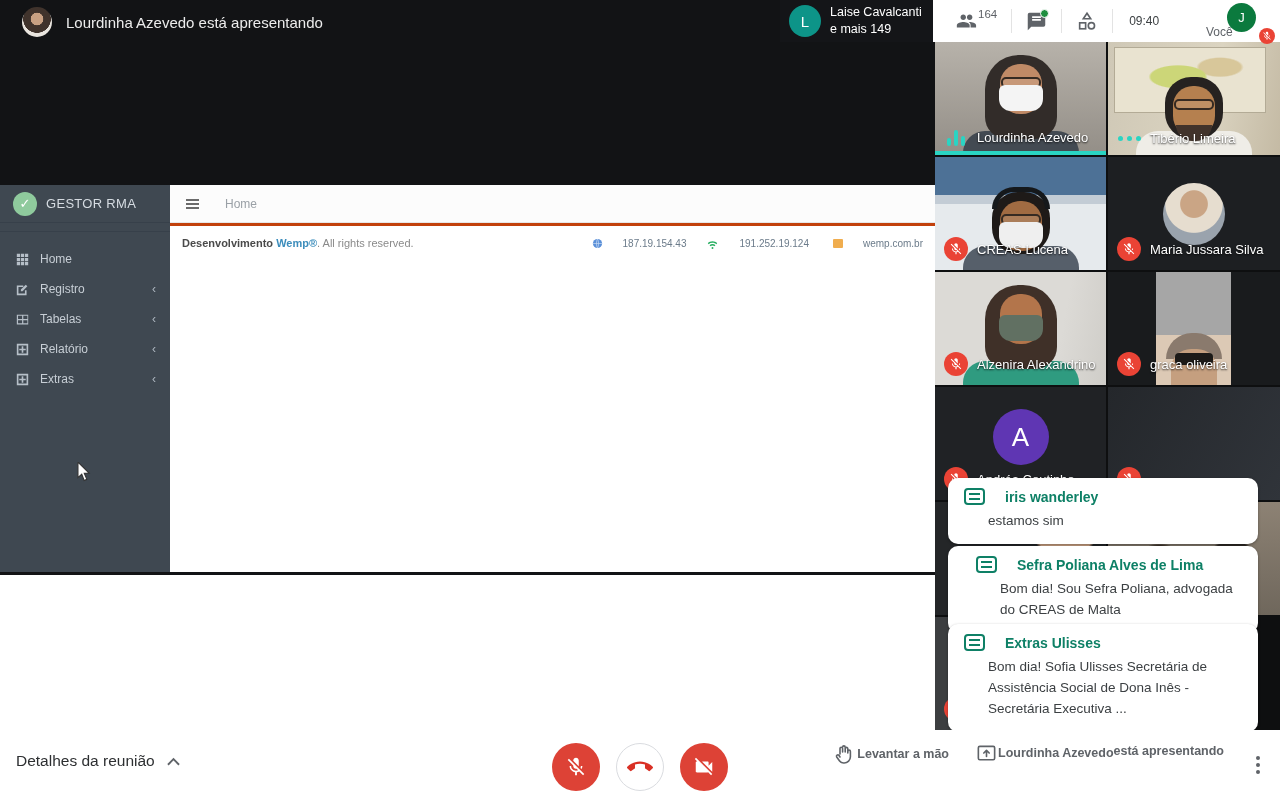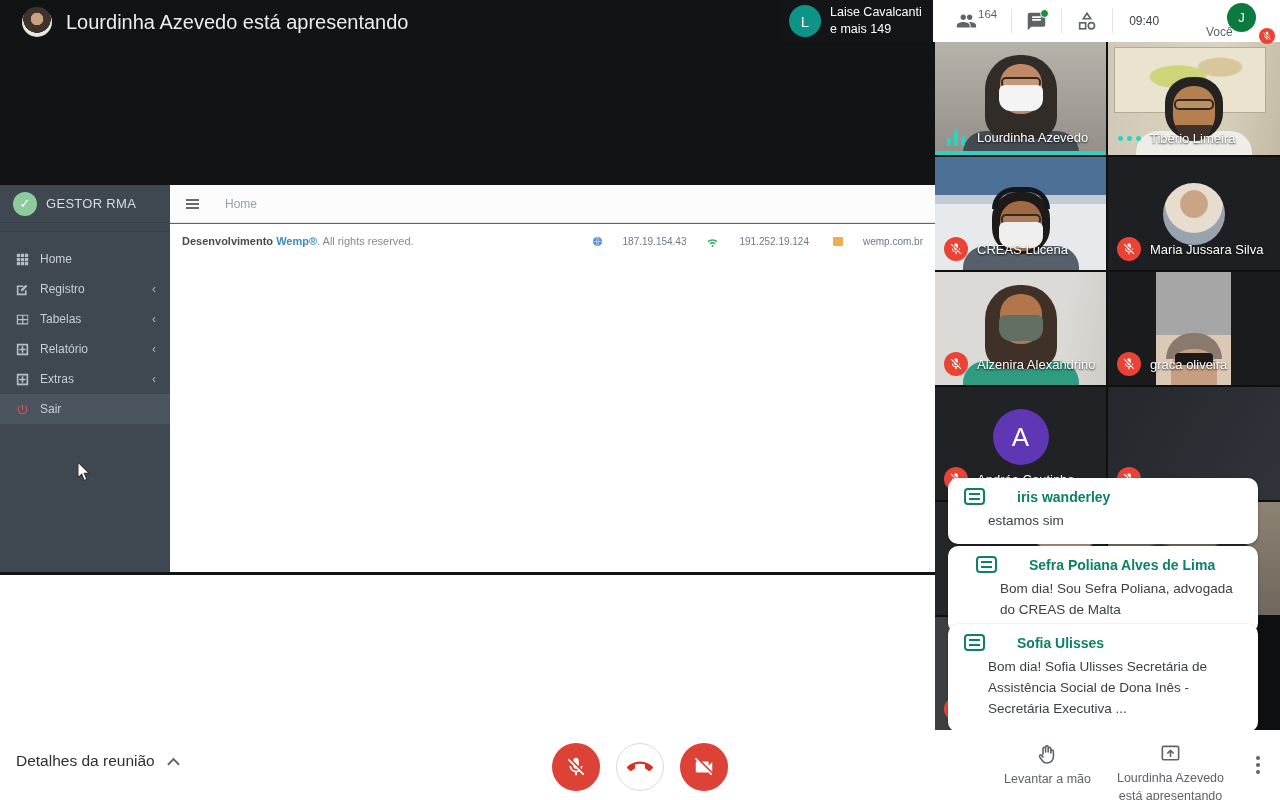--- a/index.html
+++ b/index.html
@@ -5,21 +5,21 @@
   html,body{margin:0;padding:0;background:#fff;}
   .stage{position:relative;width:1280px;height:800px;overflow:hidden;background:#fff;
          font-family:"Liberation Sans","DejaVu Sans",sans-serif;}
   svg{display:block}
 
   
   .present-area{position:absolute;left:0;top:0;width:935px;height:575px;background:#121315;}
   .presenter-banner{position:absolute;left:22px;top:6px;height:32px;display:flex;align-items:center;gap:14px;z-index:2;}
   .presenter-avatar{width:30px;height:30px;border-radius:50%;
      background:radial-gradient(circle at 50% 40%,#c9a183 26%,#40332c 28% 58%,#e9e5df 60%);}
-  .presenter-text{color:#ececec;font-size:20px;}
+  .presenter-text{color:#ececec;font-size:15px;}
 
   .shared-app{position:absolute;left:0;top:185px;width:935px;height:387px;display:flex;}
   
   .app-sidebar{width:170px;flex-shrink:0;background:#3f4851;color:#ccd2d9;box-sizing:border-box;}
   .sb-brand{height:37px;display:flex;align-items:center;gap:9px;padding:0 13px;border-bottom:1px solid #37404a;}
   .sb-check{width:24px;height:24px;border-radius:50%;background:#8fca9d;color:#fff;display:flex;
             align-items:center;justify-content:center;font-size:13px;flex-shrink:0;}
   .sb-brand-label{font-size:13px;color:#d6dce2;letter-spacing:.3px;}
   .sb-user{display:flex;gap:9px;padding:10px 13px 6px;align-items:center;}
   .sb-user-avatar{width:30px;flex-shrink:0;}
@@ -47,21 +47,21 @@
             background:linear-gradient(150deg,#0a4f9c 0%,#1465b0 48%,#2f80c8 100%);}
   .app-blue .sheen{position:absolute;inset:-40%;
             background:linear-gradient(115deg,transparent 42%,rgba(255,255,255,.06) 42% 58%,transparent 58%);}
   .swoosh-light{position:absolute;left:370px;top:232px;width:780px;height:300px;border-radius:50%;
             transform:rotate(-8deg);background:rgba(215,233,246,.55);}
   .swoosh-white{position:absolute;left:380px;top:252px;width:780px;height:300px;border-radius:50%;
             transform:rotate(-8deg);background:#fff;}
   .rma-wrap{position:absolute;left:150px;top:70px;width:300px;text-align:center;}
   .rma-logo{font-size:84px;font-weight:700;color:#f7f2d8;letter-spacing:1px;line-height:1;transform:scaleY(1.06);}
   .rma-version{margin-top:26px;font-size:13px;color:#ece9d8;}
-  .app-footer{height:34px;background:#fff;border-top:1px solid #c2410c;display:flex;align-items:center;
+  .app-footer{height:34px;background:#fff;border-top:3px solid #c2410c;display:flex;align-items:center;
               justify-content:space-between;padding:0 12px;flex-shrink:0;}
   .af-left{font-size:11px;color:#8a8a8a;}
   .af-left .dev{font-weight:700;color:#4a4a4a;}
   .af-left .wemp{font-weight:700;color:#3c8dbc;}
   .af-right{display:flex;align-items:center;gap:20px;font-size:10px;color:#6b7b8a;}
   .ybox{width:10px;height:9px;background:#f0ad4e;border-radius:1px;margin-left:4px;}
 
   
   .others-tile{position:absolute;left:780px;top:0;width:153px;height:42px;background:#141518;
                display:flex;align-items:center;gap:9px;padding-left:9px;box-sizing:border-box;z-index:3;}
@@ -146,38 +146,38 @@
                radial-gradient(circle at 72% 52%,#2e2a26 0 15%,transparent 17%),
                linear-gradient(#8d8274,#6f675c);}
   .t-juciara{background:radial-gradient(circle at 68% 82%,#c23b2e 0 16%,transparent 18%),
              radial-gradient(circle at 86% 68%,#e0b53b 0 11%,transparent 13%),
              linear-gradient(115deg,#3c3e40 58%,#55473d 58%);}
 
   
   .chat-card{position:absolute;left:948px;width:310px;background:#fff;border-radius:10px;
              box-shadow:0 1px 3px rgba(0,0,0,.35);padding:10px 16px 12px;box-sizing:border-box;z-index:4;}
   .cc1{top:478px;} .cc2{top:546px;padding-left:28px;} .cc3{top:624px;}
-  .cc-head{display:flex;align-items:center;gap:32px;}
+  .cc-head{display:flex;align-items:center;gap:20px;}
   .cc-icon{width:21px;height:17px;border:2px solid #0e8066;border-radius:4px;position:relative;
            box-sizing:border-box;background:#fff;flex-shrink:0;}
   .cc-icon::before{content:"";position:absolute;left:3px;right:3px;top:3px;height:2px;background:#0e8066;
            box-shadow:0 5px 0 #0e8066;}
   .cc-name{color:#0e8066;font-weight:700;font-size:14px;}
   .cc-msg{margin-top:6px;color:#3c4043;font-size:13.5px;line-height:1.55;margin-left:24px;}
 
   
   .bottom-bar{position:absolute;left:0;top:730px;width:1280px;height:70px;background:#fff;z-index:6;}
   .details{position:absolute;left:16px;top:22px;display:flex;align-items:center;gap:12px;font-size:15.5px;color:#2d2f31;}
   .controls{position:absolute;left:552px;top:13px;display:flex;gap:16px;}
   .cbtn{width:48px;height:48px;border-radius:50%;display:flex;align-items:center;justify-content:center;box-sizing:border-box;}
   .cbtn.red{background:#dd4236;}
   .cbtn.end{background:#fff;border:1px solid #dadce0;}
   .right-controls{position:absolute;right:14px;top:4px;display:flex;align-items:flex-start;gap:26px;}
-  .rc-item{display:flex;flex-direction:column;align-items:center;gap:5px;color:#5f6368;font-size:12.5px;
-           padding-top:8px;text-align:center;line-height:1.35;}
+  .rc-item{display:flex;align-items:center;color:#5f6368;font-size:12.5px;
+           padding-top:8px;text-align:center;line-height:1.35;font-weight:bold;}
   .kebab{margin-top:22px;display:flex;flex-direction:column;gap:3px;padding:0 6px;}
   .kebab i{width:4px;height:4px;border-radius:50%;background:#5f6368;display:block;}
   .bottom-shadow{position:absolute;left:48px;top:787px;width:790px;height:13px;border-radius:7px;
            background:linear-gradient(#f8f8f8,#ebebeb);z-index:5;}
 </style>
 </head>
 <body>
 
 <div class="stage">
 
@@ -224,26 +224,20 @@
           <span>Relatório</span>
           <span class="sb-chevron">‹</span>
         </div>
         <div class="sb-item">
           <svg viewBox="0 0 16 16">
               <path d="M1 1h14v14H1zm2 2v10h10V3z"></path>
               <path d="M7 4h2v8H7zM4 7h8v2H4z"></path>
             </svg>
           <span>Extras</span>
           <span class="sb-chevron">‹</span>
-        </div>
-        <div class="sb-item active sair">
-          <svg viewBox="0 0 24 24">
-              <path d="M13 3h-2v10h2V3zm4.83 2.17l-1.42 1.42A6.92 6.92 0 0 1 19 12c0 3.87-3.13 7-7 7s-7-3.13-7-7c0-2.05.88-3.9 2.58-5.42L6.17 5.17A8.93 8.93 0 0 0 3 12a9 9 0 0 0 18 0c0-2.74-1.23-5.18-3.17-6.83z"></path>
-            </svg>
-          <span>Sair</span>
         </div>
       </div>
 
       <div class="app-main">
         <div class="app-topbar">
           <div class="hamburger">
               <i></i>
               <i></i>
               <i></i>
             </div>
@@ -503,21 +497,21 @@
   <div class="chat-card cc2">
     <div class="cc-head">
       <span class="cc-icon"></span>
       <span class="cc-name">Sefra Poliana Alves de Lima</span>
     </div>
     <div class="cc-msg">Bom dia! Sou Sefra Poliana, advogada do CREAS de Malta</div>
   </div>
   <div class="chat-card cc3">
     <div class="cc-head">
       <span class="cc-icon"></span>
-      <span class="cc-name">Sofia Ulisses</span>
+      <span class="cc-name">Extras Ulisses</span>
     </div>
     <div class="cc-msg">Bom dia! Sofia Ulisses Secretária de Assistência Social de Dona Inês - Secretária Executiva ...</div>
   </div>
 
   <div class="bottom-bar">
     <div class="details">
       <span>Detalhes da reunião</span>
       <svg width="13" height="9" viewBox="0 0 14 9" fill="none" stroke="#5f6368" stroke-width="2">
           <path d="M1 8l6-6 6 6"></path>
         </svg>

